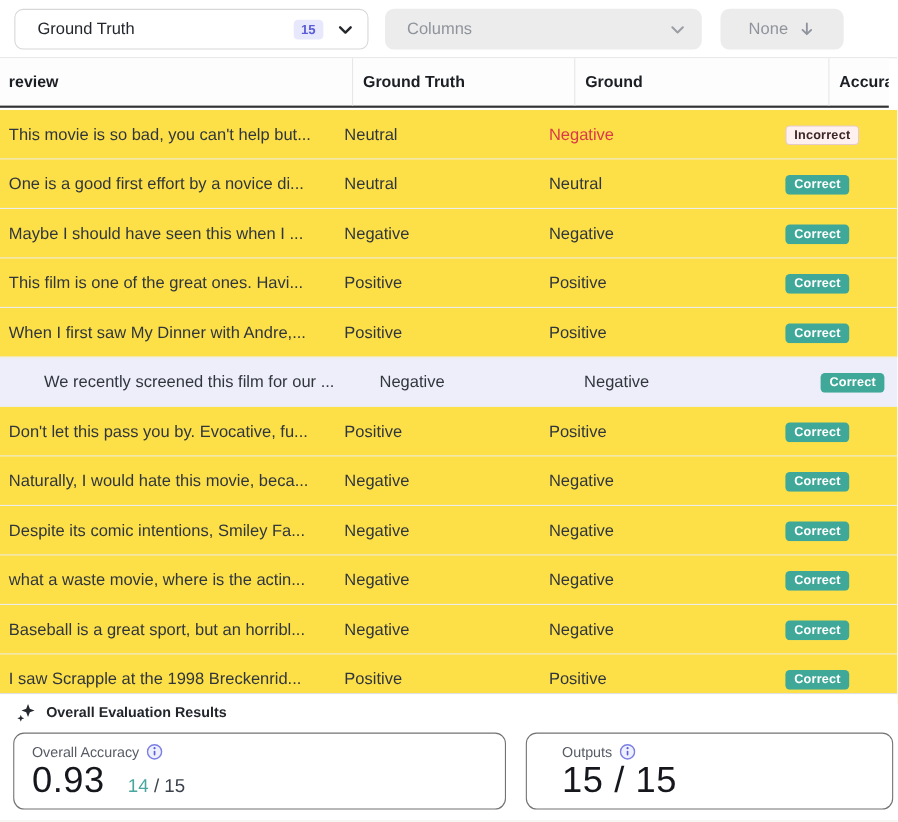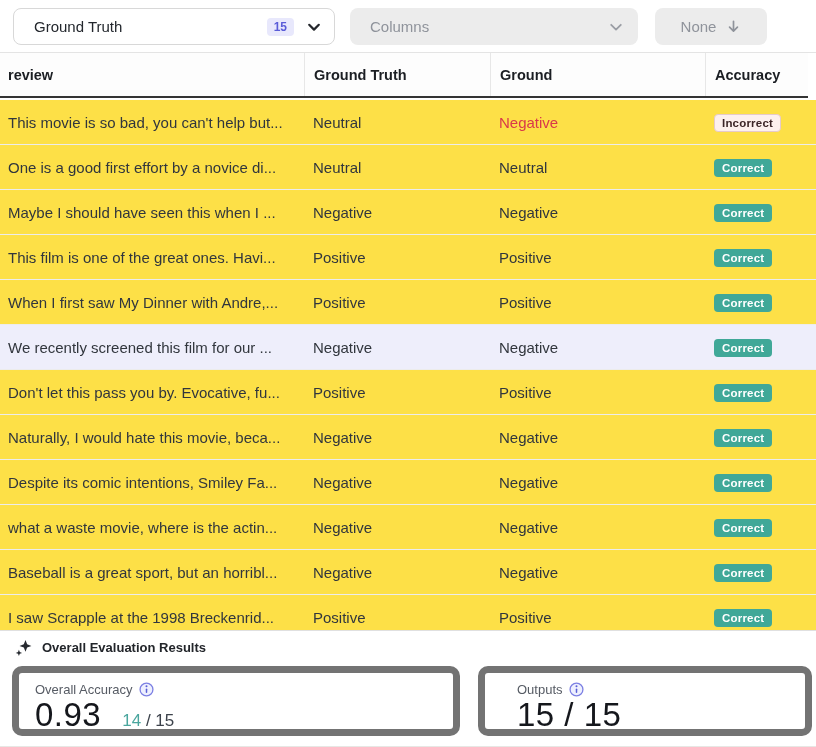--- a/index.html
+++ b/index.html
@@ -21,48 +21,48 @@
   .cols-select { position:absolute; left:350px; top:8px; width:288px; height:37px;
     background:#ececec; border:none; border-radius:8px; display:flex; align-items:center;
     padding:0 14px 0 20px; cursor:pointer; }
   .cols-select .lbl { font-size:15px; color:#8f939b; flex:1; }
   .none-btn { position:absolute; left:655px; top:8px; width:112px; height:37px;
     background:#ececec; border:none; border-radius:8px; display:flex; align-items:center;
     justify-content:center; gap:10px; cursor:pointer; }
   .none-btn .lbl { font-size:15px; color:#8f939b; }
   
   .thead { position:absolute; top:53px; left:0; width:808px; height:45px;
-    background:#fdfdfd; border-bottom:2px solid #343434; display:flex; align-items:center; }
+    background:#fdfdfd; border-bottom:2px solid #343434; display:flex; align-items:center;gap:16px; }
   .th { font-size:14.5px; font-weight:bold; color:#1b1e23; height:100%;
     display:flex; align-items:center; padding-left:8px; white-space:nowrap; overflow:hidden; }
   .th.c2,.th.c3,.th.c4 { border-left:1px solid #e7e7e7; padding-left:9px; }
   .c1 { width:304px; } .c2 { width:186px; } .c3 { width:215px; } .c4 { flex:1; }
   .tbody { position:absolute; top:100px; left:0; width:816px; }
   .trow { display:flex; align-items:center; height:45px; border-bottom:1px solid #ececec;
     background:#fde047; cursor:pointer; }
-  .trow.selected { background:#eeeefb; }
+  .trow.selected { background:#eeeefb;padding-left:32px; }
   .cell { font-size:15px; color:#31363d; padding-left:8px; white-space:nowrap; overflow:hidden; }
   .c-review { width:304px; }
   .c-gt { width:186px; padding-left:9px; }
   .c-out { width:215px; padding-left:9px; }
   .c-acc { flex:1; padding-left:9px; }
   .c-out.bad { color:#d9394a; }
   .badge { display:inline-block; font-size:11.5px; font-weight:bold; border-radius:4px;
     letter-spacing:.2px; }
   .badge.ok { background:#40a898; color:#fff; padding:3px 8px; }
   .badge.ko { background:#fdf0ee; color:#3c2527; border:1px solid #e6caca; padding:2px 7px; }
   
   .footer { position:absolute; left:0; bottom:0; width:816px; height:117px;
     background:#fff; border-top:1px solid #e0e0e0; }
   .footer::after { content:""; position:absolute; left:0; bottom:0; width:816px;
     height:1px; background:#e7e7e4; }
   .footer-head { position:absolute; left:14px; top:7px; display:flex; align-items:center; gap:9px; }
   .footer-title { font-size:13px; font-weight:bold; color:#22252a; }
   .card { position:absolute; top:35px; height:70px; background:#fff;
-    border:7px solid #737373; border-radius:10px; padding:9px 16px; }
+    border:1px solid #737373; border-radius:10px; padding:9px 16px; }
   .card1 { left:12px; width:448px; }
   .card2 { left:478px; width:334px;padding-left:32px; }
   .card-label-row { display:flex; align-items:center; gap:6px; }
   .card-label { font-size:13px; color:#565b64; }
   .card-value-row { display:flex; align-items:baseline; gap:5px; margin-top:0; }
   .big-value { font-size:33px; color:#15171c; letter-spacing:.5px; line-height:1.1; }
   .fraction { font-size:17px; color:#3c424b; margin-left:16px; }
   .fraction .num { color:#4aa69e; }
   .icon { display:inline-flex; align-items:center; }
 </style>

